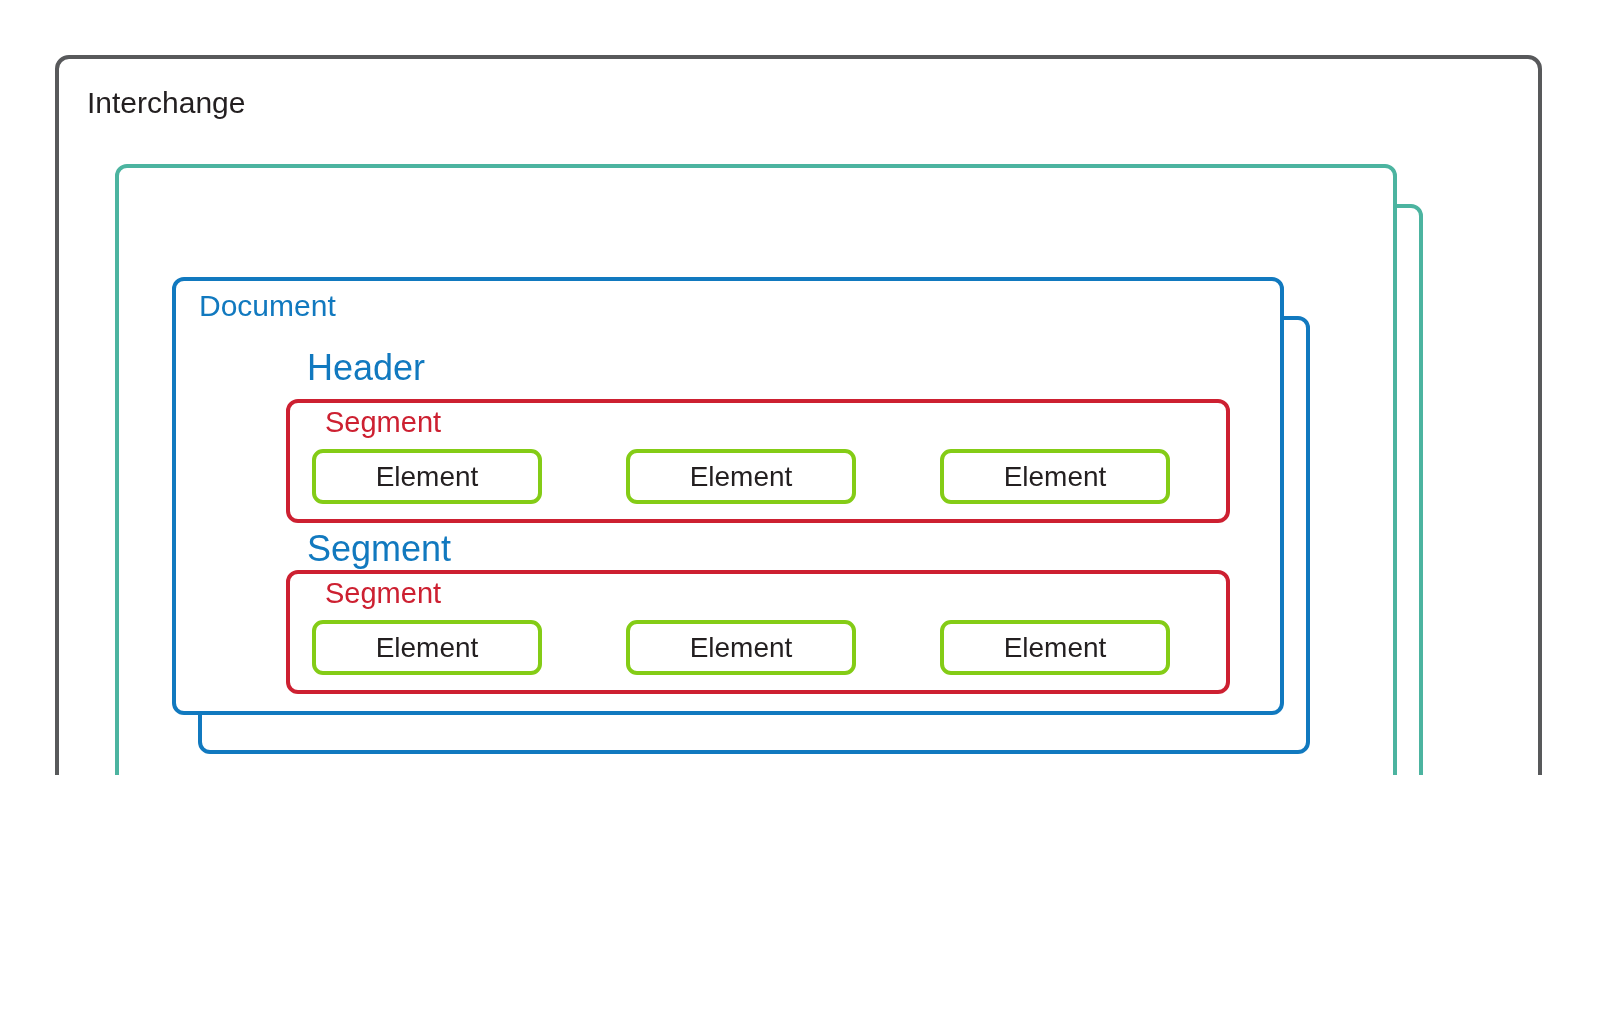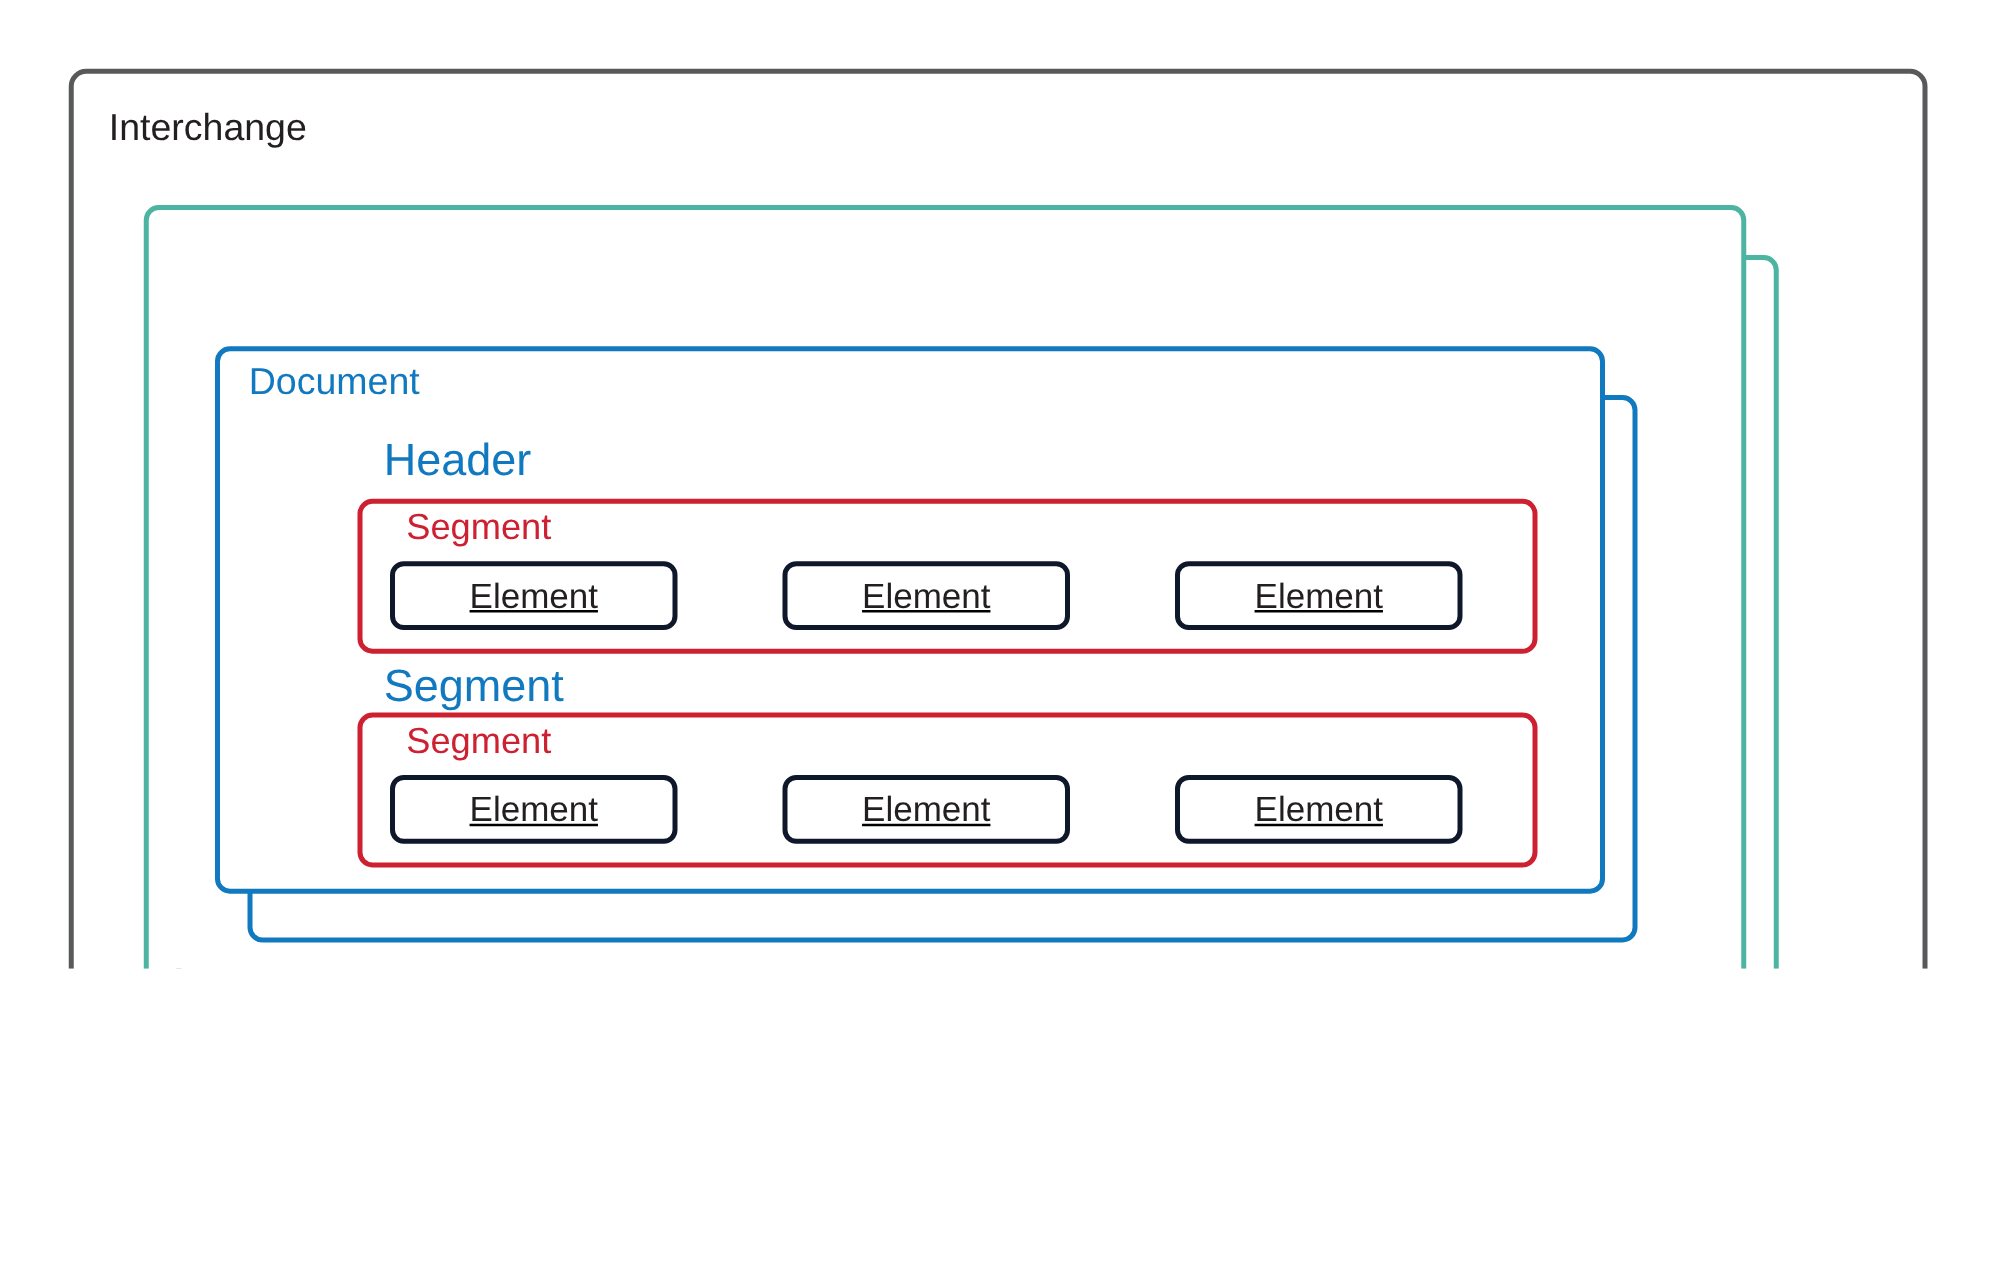--- a/index.html
+++ b/index.html
@@ -151,27 +151,26 @@
     z-index: 13;
   }
   #segment-header-label  { left: 325px; top: 408px; }
   #segment-details-label { left: 325px; top: 579px; }
 
   
   .element-box {
     position: absolute;
     box-sizing: border-box;
     background: #ffffff;
-    border: 4px solid #0f172a;
+    border: 4px solid #84cc16;
     border-radius: 11px;
     display: flex;
     align-items: center;
     justify-content: center;
     z-index: 14;
-    text-decoration: underline;
   }
   .element-label {
     font-size: 28px;
     line-height: 1;
     color: #231f20;
     white-space: nowrap;
   }
 </style>
 </head>
 <body>

